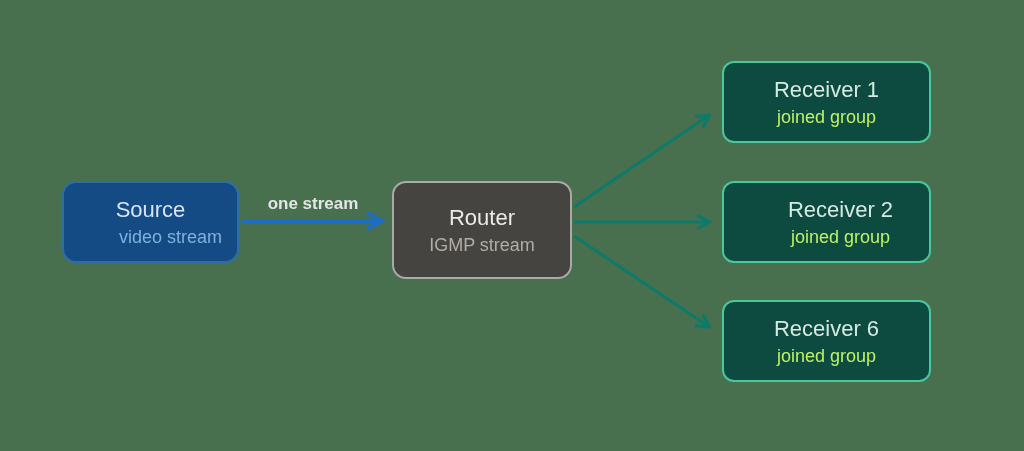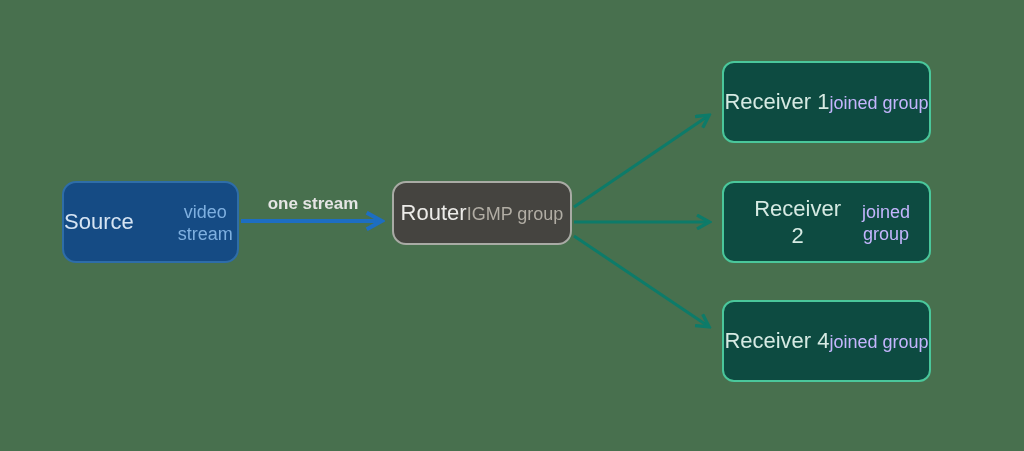--- a/index.html
+++ b/index.html
@@ -10,55 +10,56 @@
     width: 1024px;
     height: 451px;
     background: #48704e;
     overflow: hidden;
   }
 
   .node {
     position: absolute;
     box-sizing: border-box;
     display: flex;
+    flex-direction: column;
     align-items: center;
     justify-content: center;
     text-align: center;
     line-height: 1.25;
   }
 
   .node .title    { font-size: 22px; font-weight: 400; }
   .node .subtitle { font-size: 18px; font-weight: 400; margin-top: 2px; }
 
   .node-source {
     left: 62px; top: 181px; width: 177px; height: 82px;
     background: #154b84;
     border: 2px solid #2e6da8;
     border-radius: 14px;
   }
   .node-source .title    { color: #d6e4f3; }
   .node-source .subtitle { color: #7fb0e0; margin-left: 40px; }
 
   .node-router {
-    left: 392px; top: 181px; width: 180px; height: 64px;
+    left: 392px; top: 181px; width: 180px; height: 98px;
     background: #454440;
     border: 2px solid #a9aba5;
     border-radius: 14px;
   }
   .node-router .title    { color: #ecebe8; }
   .node-router .subtitle { color: #b1ada4; }
 
   .node-receiver {
     left: 722px; width: 209px; height: 82px;
     background: #0d4b41;
     border: 2px solid #4ac79b;
     border-radius: 12px;
   }
   .node-receiver .title    { color: #d6eae3; }
-  .node-receiver .subtitle { color: #c4b5fd; }
+  .node-receiver .subtitle { color: #bef264; }
 
   .node-receiver-1 { top: 61px; }
   .node-receiver-2 { top: 181px; padding-left: 28px; }
   .node-receiver-3 { top: 300px; }
 
   svg.edges {
     position: absolute;
     left: 0; top: 0;
     width: 1024px; height: 451px;
     pointer-events: none;
@@ -104,34 +105,34 @@
     <line x1="574" y1="236" x2="708" y2="326" stroke="#0d7b69" stroke-width="3" marker-end="url(#arrowTeal)"></line>
   </svg>
 
   <div class="node node-source">
     <div class="title">Source</div>
     <div class="subtitle">video stream</div>
   </div>
 
   <div class="node node-router">
     <div class="title">Router</div>
-    <div class="subtitle">IGMP group</div>
+    <div class="subtitle">IGMP stream</div>
   </div>
 
   <div class="node node-receiver node-receiver-1">
     <div class="title">Receiver 1</div>
     <div class="subtitle">joined group</div>
   </div>
 
   <div class="node node-receiver node-receiver-2">
     <div class="title">Receiver 2</div>
     <div class="subtitle">joined group</div>
   </div>
 
   <div class="node node-receiver node-receiver-3">
-    <div class="title">Receiver 4</div>
+    <div class="title">Receiver 6</div>
     <div class="subtitle">joined group</div>
   </div>
 
   <div class="edge-label">one stream</div>
 
 
 </div>
 
 </body></html>

